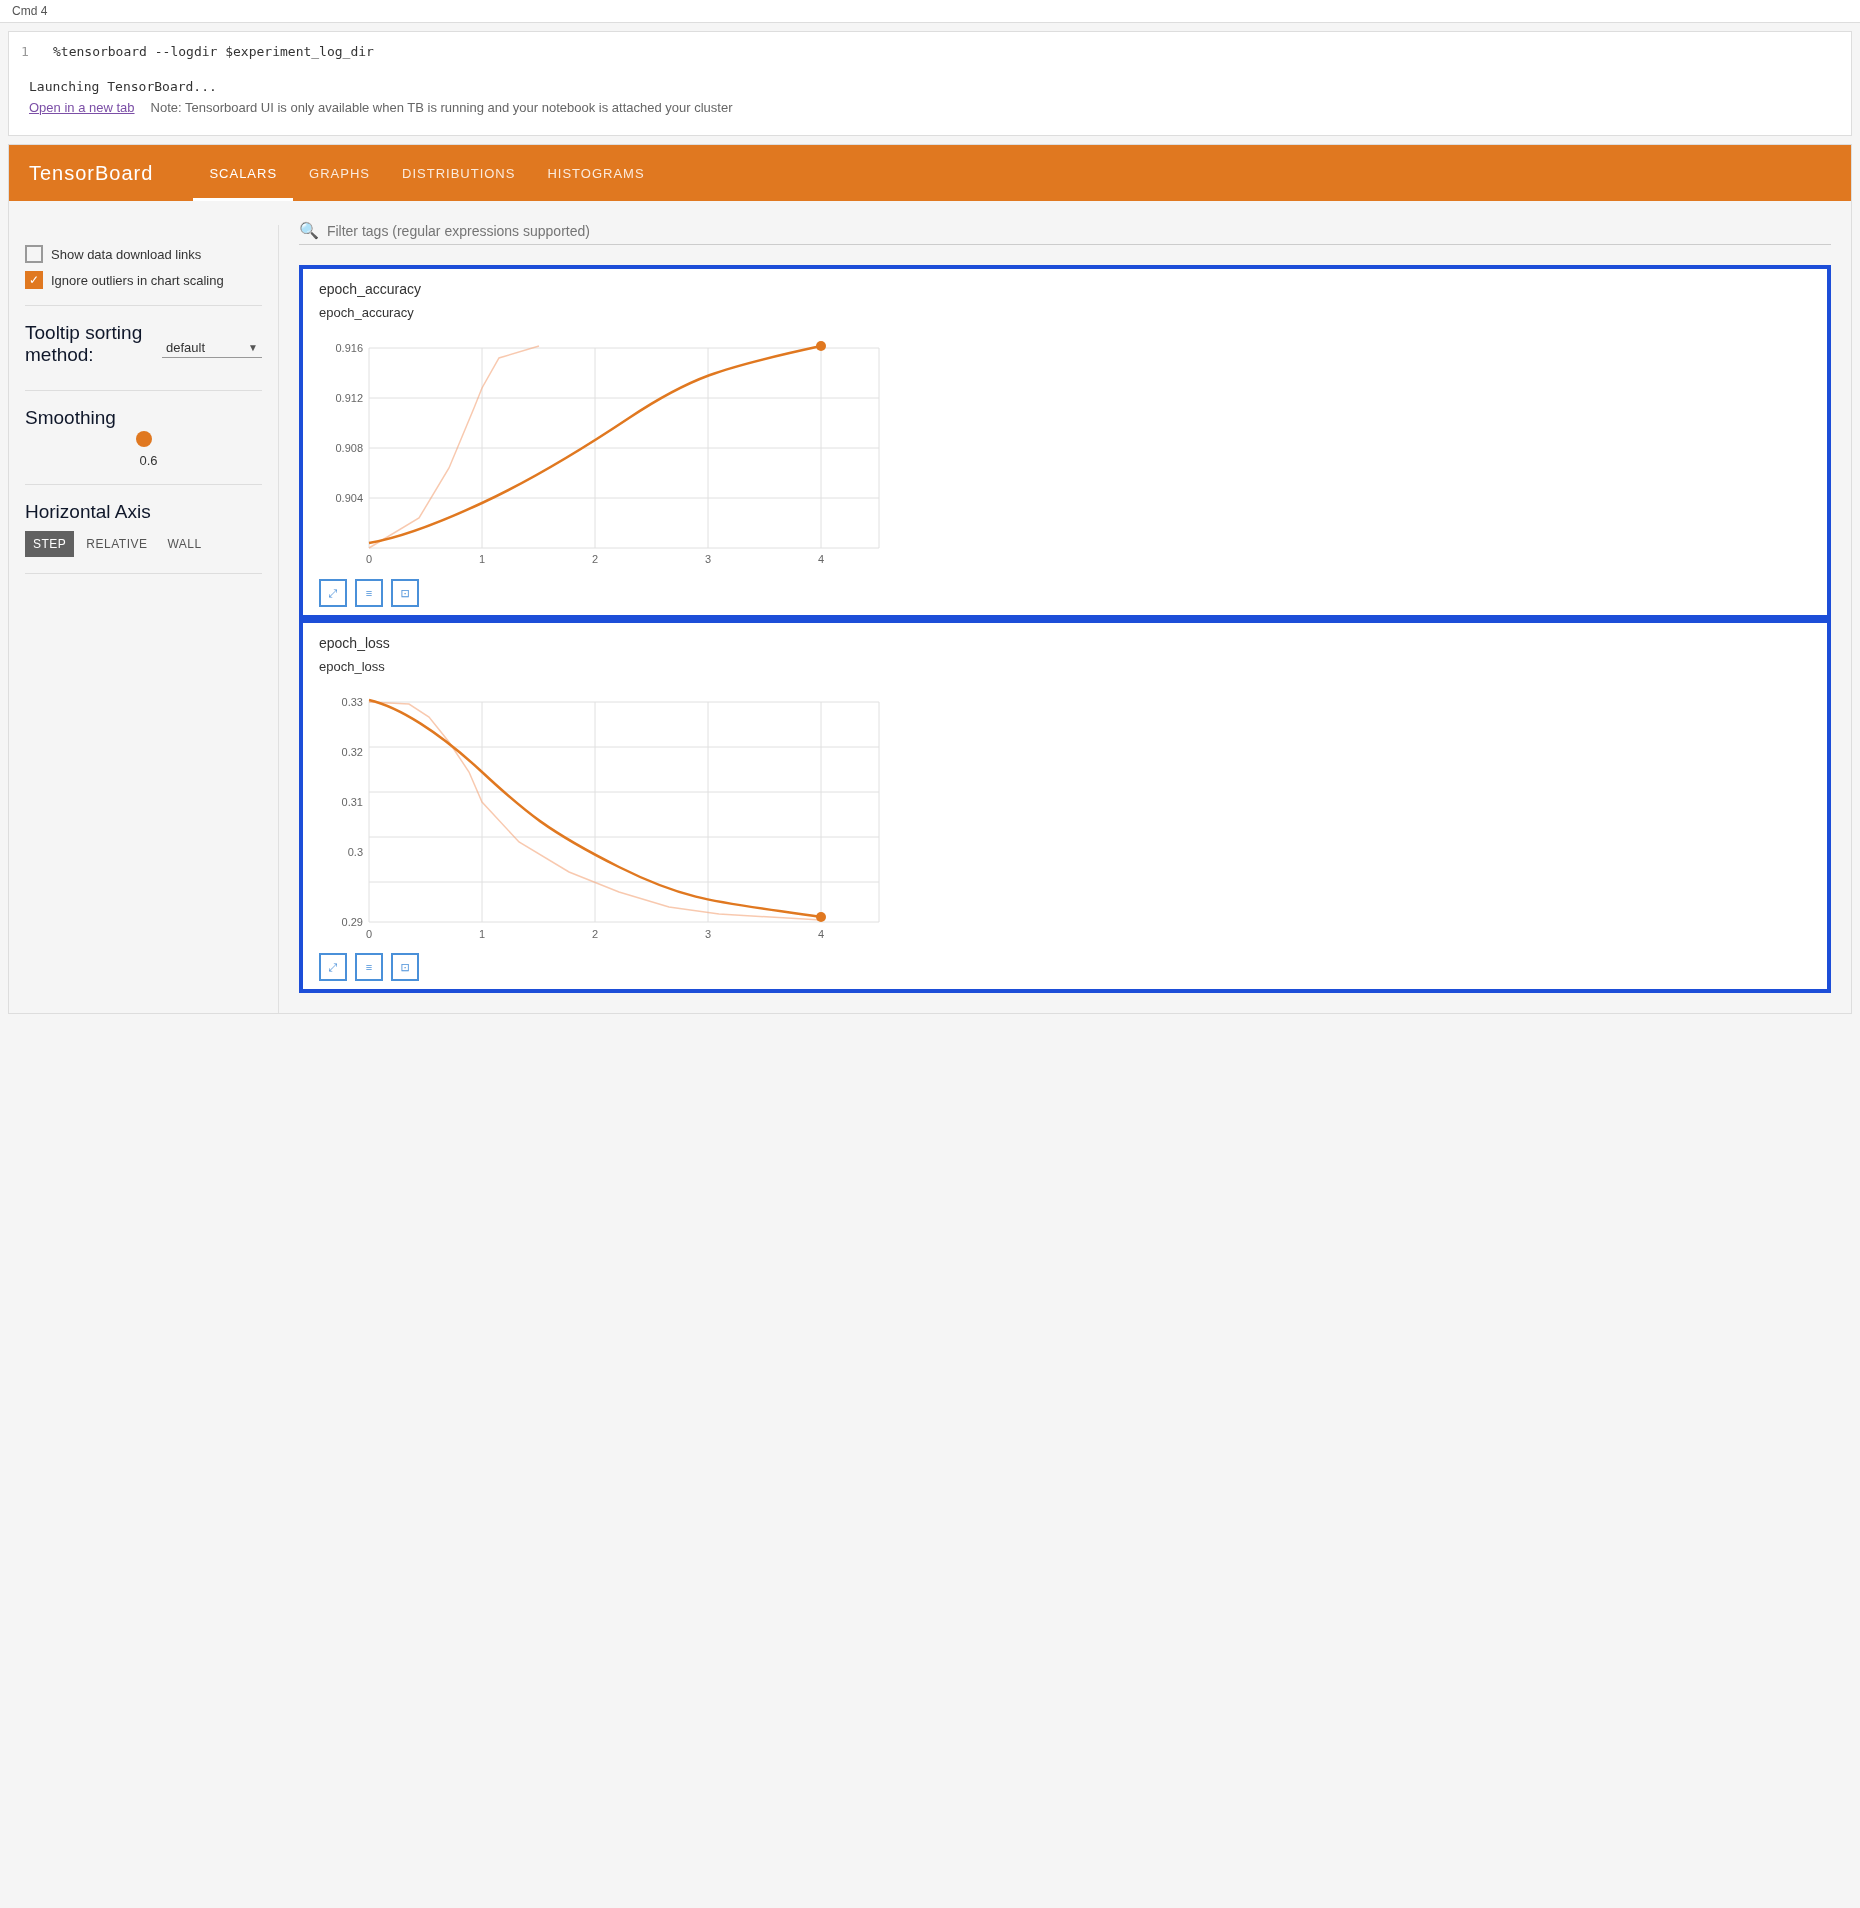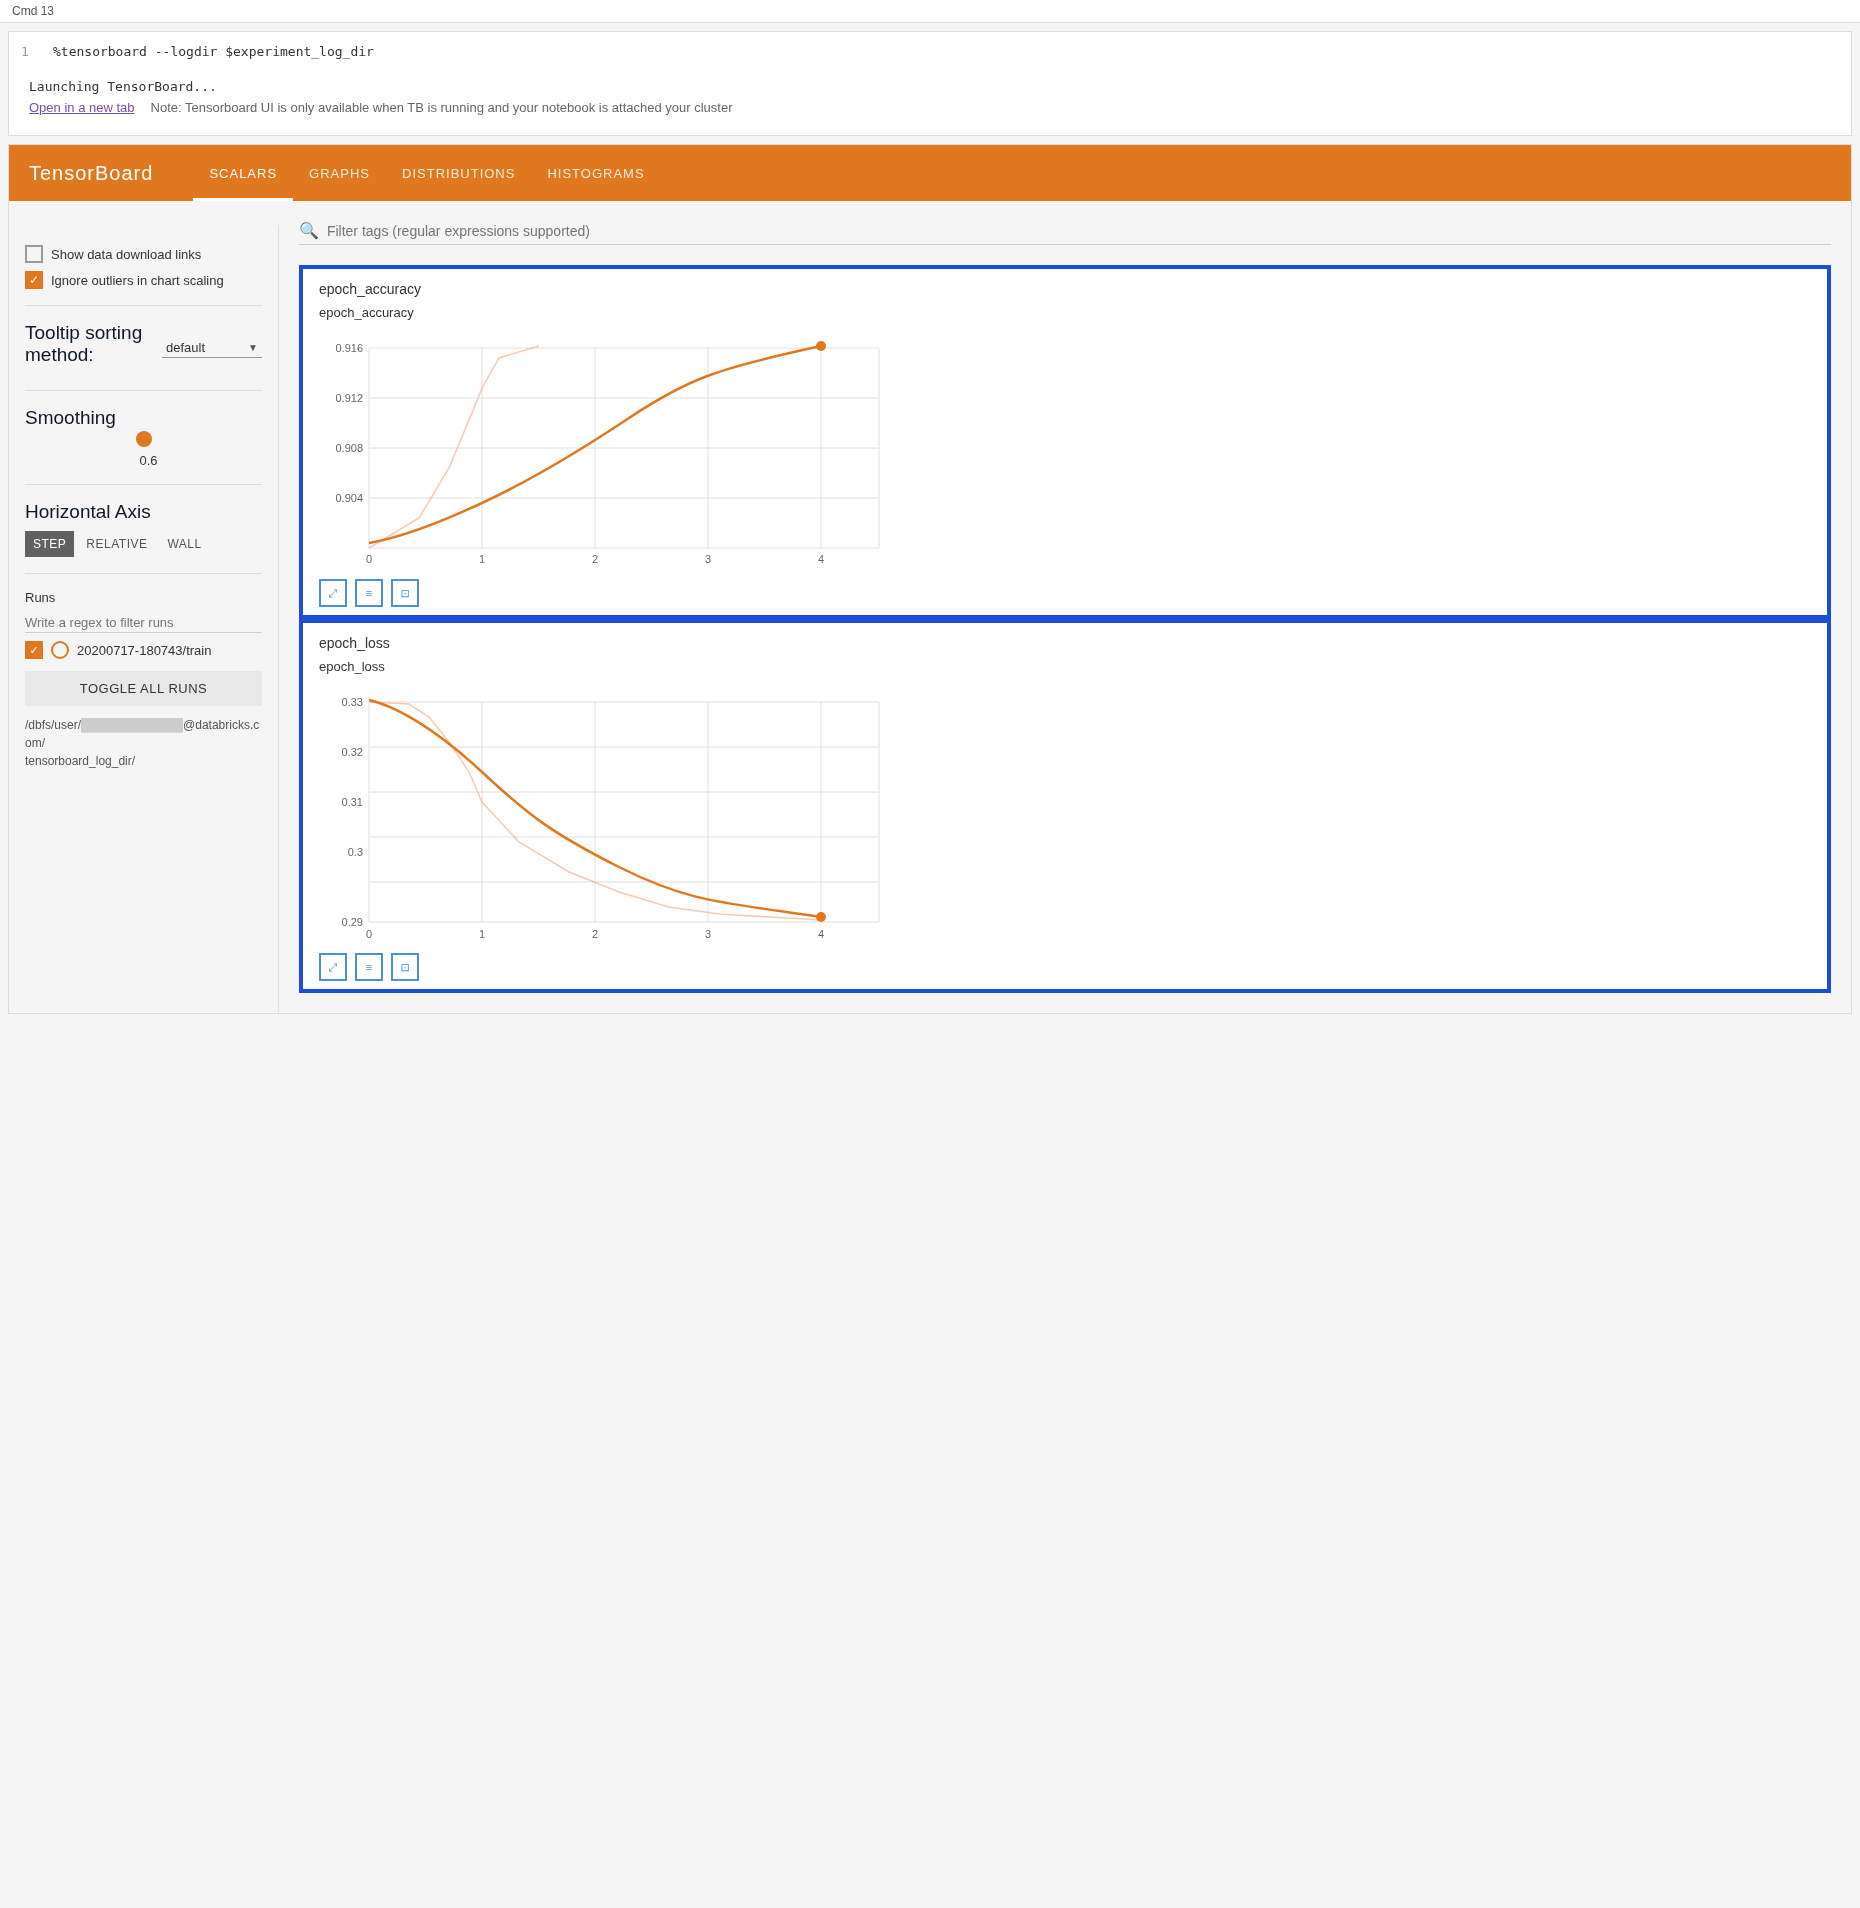--- a/index.html
+++ b/index.html
@@ -432,21 +432,21 @@
       justify-content: center;
       cursor: pointer;
       color: #4a90d9;
       font-size: 11px;
     }
   </style>
 </head>
 <body>
 
 <div class="top-bar">
-  <span>Cmd 13</span>
+  <span>Cmd 4</span>
 </div>
 
 <div class="cell-container">
   <div class="cell-line">
     <span class="line-number">1</span>
     <input class="code-content" type="text" value="%tensorboard --logdir $experiment_log_dir" style="">
   </div>
   <div class="cell-output">
     <div class="output-text">Launching TensorBoard...</div>
     <div style="display:flex; align-items:center; gap: 8px;">
@@ -517,36 +517,20 @@
         <span class="tb-section-label">Horizontal Axis</span>
         <div class="axis-buttons">
           <button class="axis-btn active">STEP</button>
           <button class="axis-btn">RELATIVE</button>
           <button class="axis-btn">WALL</button>
         </div>
       </div>
 
       <hr class="tb-divider">
 
-      <div class="runs-section">
-        <div class="runs-title">Runs</div>
-        <input class="runs-filter-input" type="text" placeholder="Write a regex to filter runs" style="">
-
-        <div class="run-item">
-          <div class="run-checkbox"></div>
-          <div class="run-circle"></div>
-          <span class="run-name">20200717-180743/train</span>
-        </div>
-
-        <button class="toggle-all-btn">TOGGLE ALL RUNS</button>
-
-        <div class="runs-path">
-          <span>/dbfs/user/</span><span class="blurred">████████████</span><span>@databricks.com/<br>tensorboard_log_dir/</span>
-        </div>
-      </div>
 
     </div>
 
     <div class="tb-main">
 
       <div class="tb-filter-bar">
         <span class="tb-search-icon">🔍</span>
         <input class="tb-filter-input" type="text" placeholder="Filter tags (regular expressions supported)" style="">
       </div>
 

